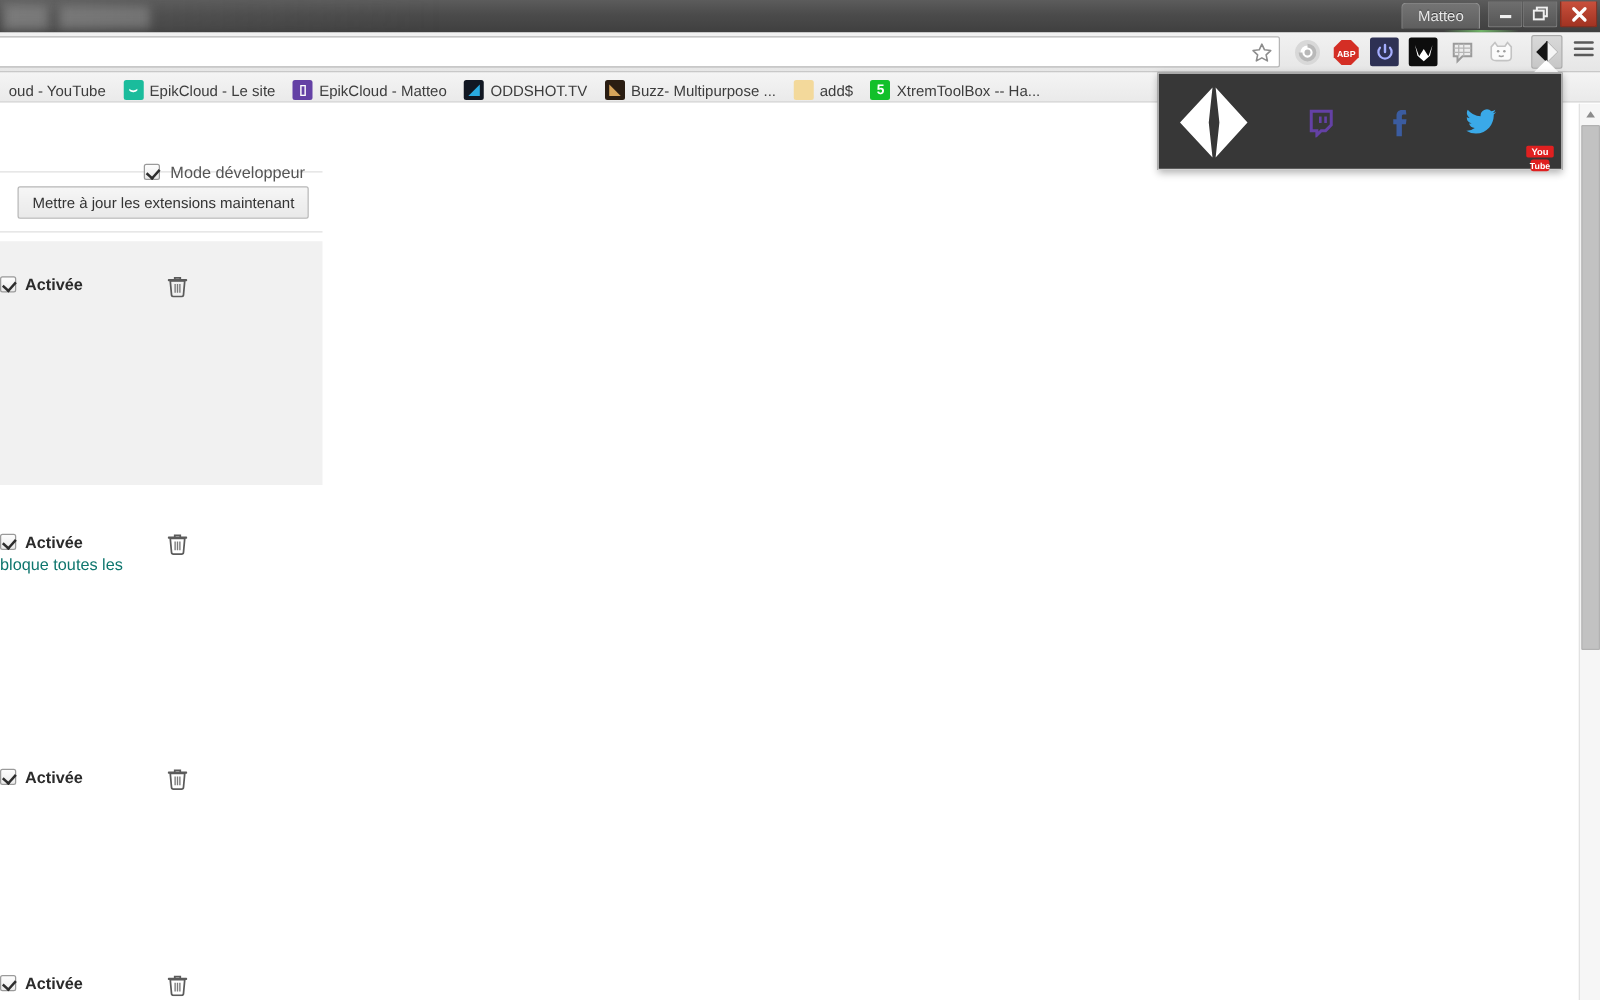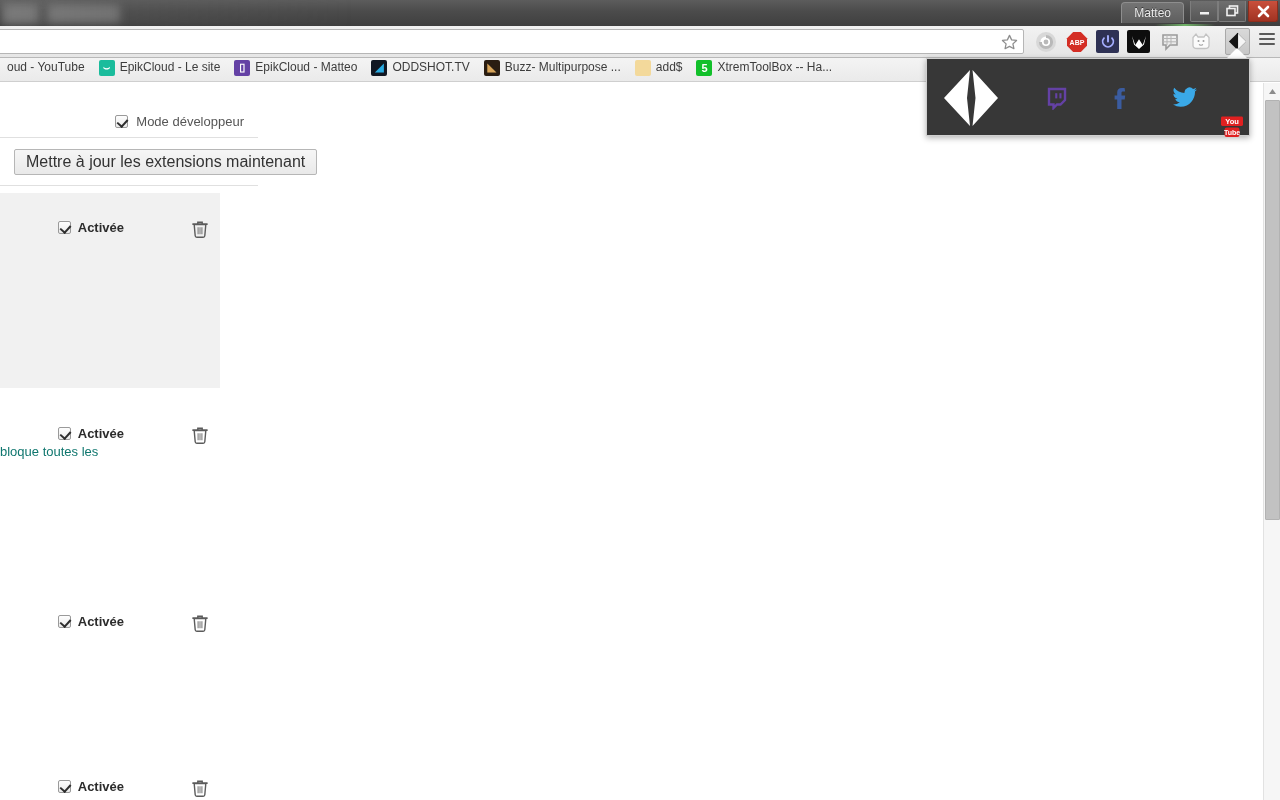--- a/index.html
+++ b/index.html
@@ -85,59 +85,59 @@
   }
 
   
   #bookmarkbar {
     position: absolute; left: 0; top: 58px; width: 1280px; height: 24px;
     background: linear-gradient(to bottom,#f4f4f4,#eaeaea);
     border-bottom: 1px solid #cfcfcf;
     display: flex; align-items: center;
   }
   .bm {
-    display: flex; align-items: flex-start; gap: 5px;
+    display: flex; align-items: flex-end; gap: 5px;
     padding: 0 7px; height: 20px; font-size: 12px; color: #3d3d3d;
     white-space: nowrap; border-radius: 2px; cursor: default;
   }
   .bm-fav {
     width: 16px; height: 16px; flex: 0 0 16px; border-radius: 2px;
     display:flex; align-items:center; justify-content:center;
     font-size: 11px; font-weight: bold; color:#fff; overflow:hidden;
   }
 
   
   #page {
     position: absolute; left: 0; top: 83px; width: 1280px; height: 717px;
     background: #fff;
   }
   #content-col {
     position: absolute; left: 0; top: 0; width: 258px; height: 717px;
   }
   .hr { position: absolute; left: 0; width: 258px; height: 1px; background:#e0e0e0; }
 
   #devmode-row {
-    position: absolute; left: 0; top: 28px; width: 258px; height: 20px;
+    position: absolute; left: 0; top: 44px; width: 258px; height: 20px;
     display: flex; align-items: center; justify-content: flex-end;
     padding-right: 14px; gap: 8px;
   }
   .lbl-dev { font-size: 13px; color: #555; }
 
   #update-btn {
     position: absolute; left: 14px; top: 66px;
     height: 26px; padding: 0 11px; line-height: 24px;
-    font-size: 16px; color: #333;
+    font-size: 12px; color: #333;
     background: linear-gradient(to bottom,#f6f6f6,#e9e9e9);
     border: 1px solid #b6b6b6; border-radius: 2px;
     white-space: nowrap; cursor: pointer;
   }
 
   .ext-row {
-    position: absolute; left: 0; width: 220px;
-    display: flex; align-items: flex-start; justify-content: flex-end;
+    position: absolute; left: 0; width: 258px;
+    display: flex; align-items: flex-start; justify-content: flex-start;
     padding-right: 12px; gap: 16px;
   }
   .ext-row.highlight { background: #f1f1f1; }
   .enable-grp {
     display: flex; align-items: center; gap: 7px;
     margin-right: 52px;
   }
   .lbl-on { font-size: 13px; font-weight: bold; color: #2b2b2b; }
 
   

